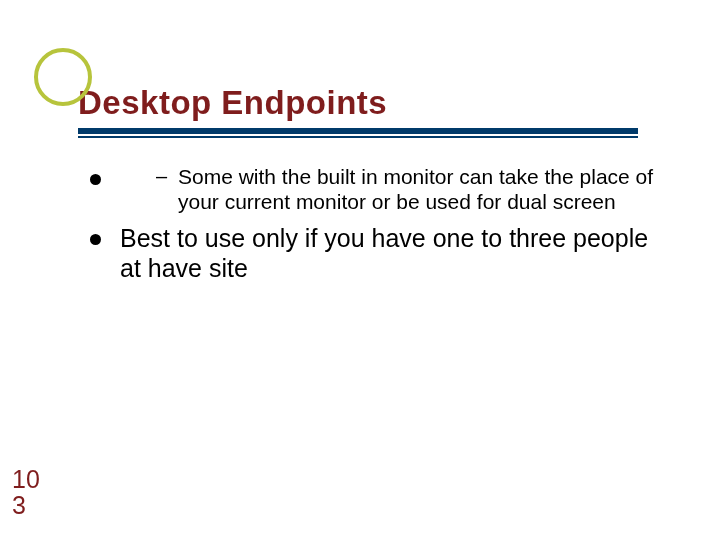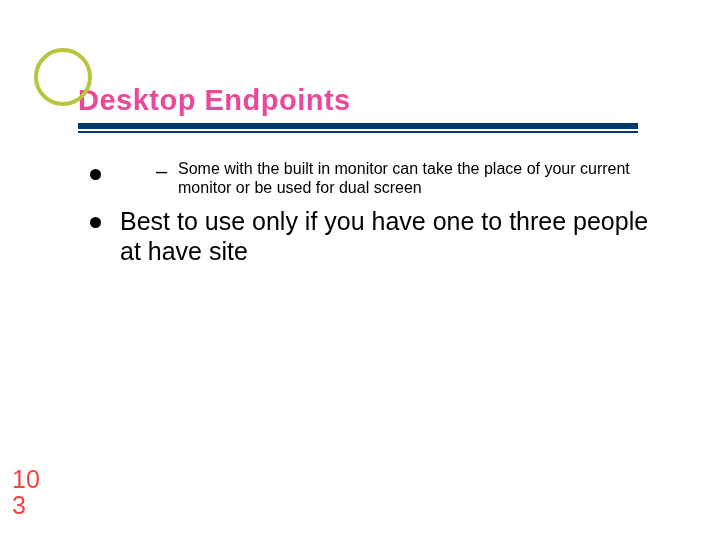--- a/index.html
+++ b/index.html
@@ -19,23 +19,23 @@
     position: absolute;
     top: 48px;
     left: 34px;
     width: 58px;
     height: 58px;
     border-radius: 50%;
     border: 4px solid;
     background: transparent;
   }
   .title {
-    font-size: 29px;
+    font-size: 33px;
     font-weight: bold;
-    color: #ec4899;
+    color: #7f1d1d;
     margin-left: 18px;
     margin-bottom: 2px;
     letter-spacing: 0.5px;
   }
   .rule-wrap {
     margin-left: 18px;
     margin-top: 6px;
   }
   .rule-thick {
     height: 6px;
@@ -73,38 +73,38 @@
   }
   ul.level2 {
     list-style: none;
     margin-top: 6px;
     margin-bottom: 10px;
     margin-left: 36px;
   }
   ul.level2 > li {
     position: relative;
     padding-left: 22px;
-    font-size: 16px;
+    font-size: 21px;
     line-height: 1.2;
     color: #000;
   }
   ul.level2 > li::before {
     content: "–";
     position: absolute;
     left: 0;
     top: 0;
     font-size: 20px;
   }
   .page-number {
     position: absolute;
     left: 12px;
     bottom: 22px;
     font-size: 25px;
     line-height: 1.05;
-    color: #ef4444;
+    color: #7f1d1d;
     text-align: left;
   }
 </style>
 </head>
 <body>
 
 <div class="slide">
 
   <div class="accent-circle" style="border-color:#b7c43c"></div>
 

